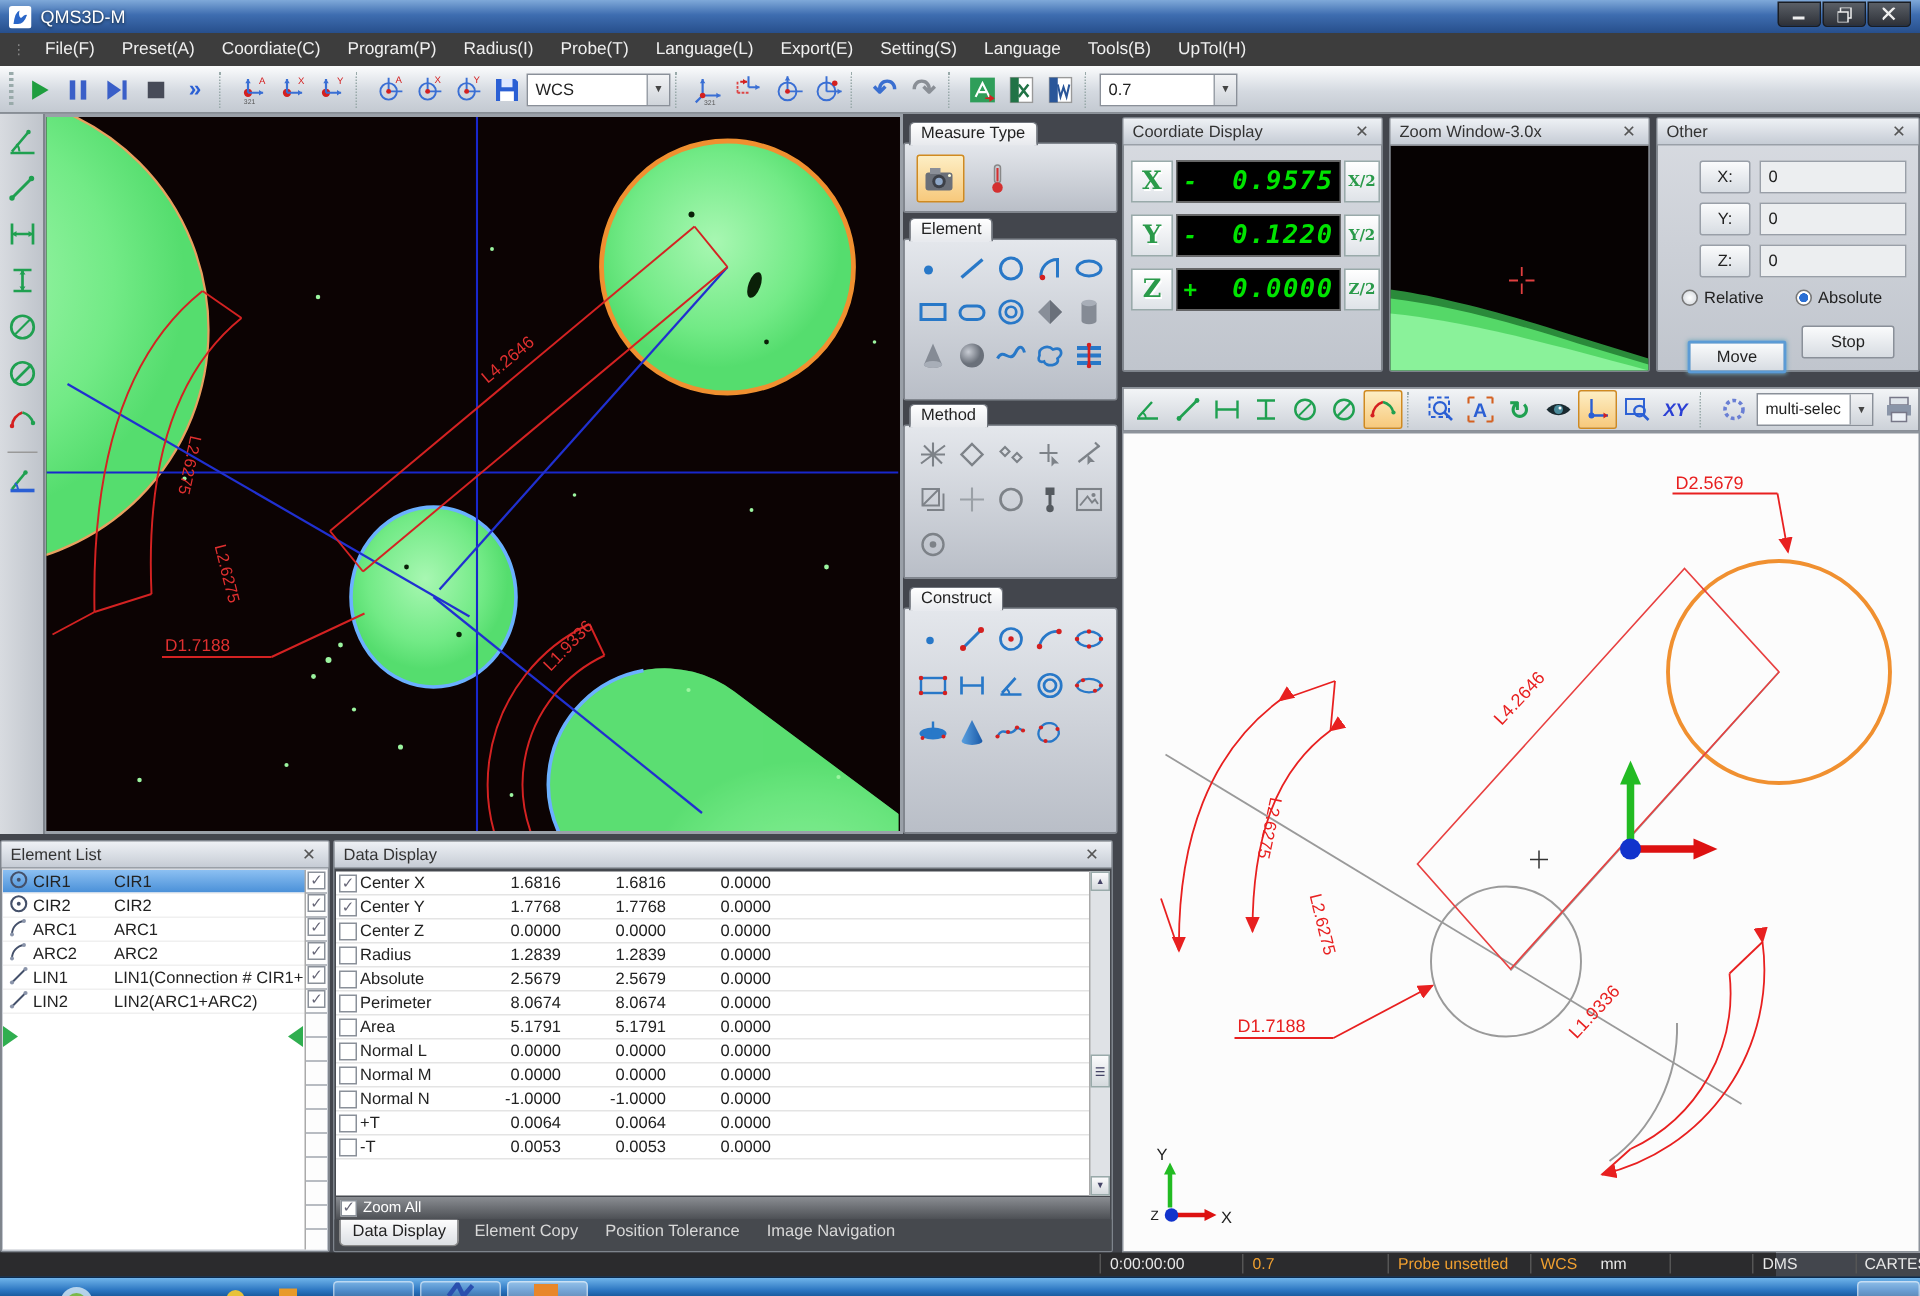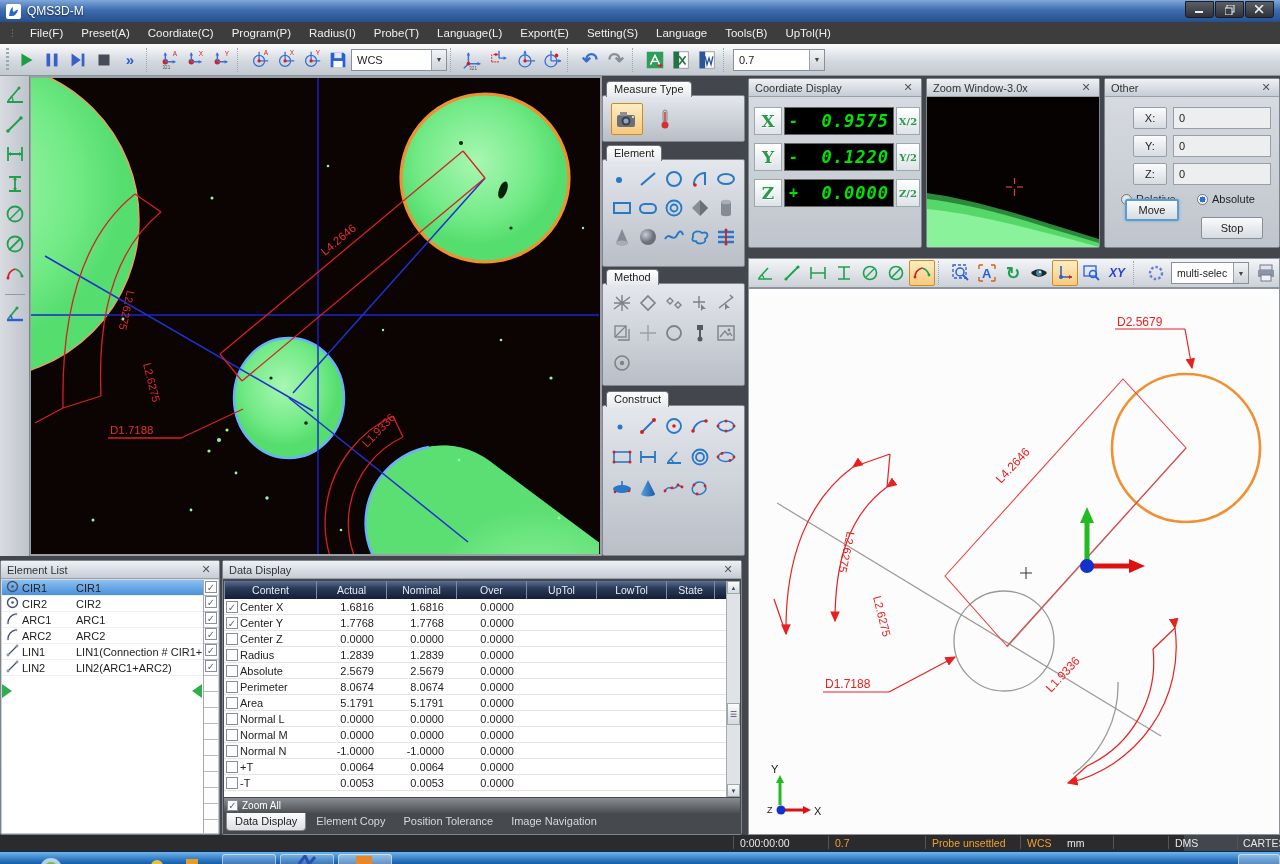--- a/index.html
+++ b/index.html
@@ -780,21 +780,21 @@
   <div style="position:absolute;top:56px;left:28px;display:flex;gap:6px">
       <span class="olbl">Y:</span>
       <span class="ofld">0</span>
     </div>
   <div style="position:absolute;top:84px;left:28px;display:flex;gap:6px">
       <span class="olbl">Z:</span>
       <span class="ofld">0</span>
     </div>
   <div style="position:absolute;top:114px;left:16px"><span class="radio"></span><span>Relative</span></div>
   <div style="position:absolute;top:114px;left:92px"><span class="radio on"></span><span>Absolute</span></div>
-  <span class="pbtn focus" style="position:absolute;top:120px;left:20px;width:54px">Move</span>
+  <span class="pbtn focus" style="position:absolute;top:148px;left:20px;width:66px">Move</span>
   <span class="pbtn" style="position:absolute;top:138px;left:96px;width:62px">Stop</span>
 </div>
 
 <div class="abs" id="cadbar">
   <span class="tbtn">
       <svg width="20" height="20">
         <path d="M2 16 h14 M3 15 L12 5" stroke="#1fa050" stroke-width="1.6" fill="none"></path>
         <path d="M8 16 A6 6 0 0 0 6 12" stroke="#1fa050" stroke-width="1.2" fill="none"></path>
       </svg>
     </span>
@@ -1036,30 +1036,20 @@
     <span class="cbx" style="margin:2px 1px">✓</span>
   </div>
 </div>
 
 <div class="abs fpanel" id="ddisp">
   <div class="ftitle">
       <span>Data Display</span>
       <span class="fx">✕</span>
     </div>
   <div class="tbl">
-    <div class="thead">
-      <span>Content</span>
-      <span>Actual</span>
-      <span>Nominal</span>
-      <span>Over</span>
-      <span>UpTol</span>
-      <span>LowTol</span>
-      <span>State</span>
-      <span></span>
-    </div>
     <div class="trow">
         <span class="cc">
           <span class="cbx">✓</span>
           <span>Center X</span>
         </span>
         <span class="num">1.6816</span>
         <span class="num">1.6816</span>
         <span class="num">0.0000</span>
         <span></span>
         <span></span>

